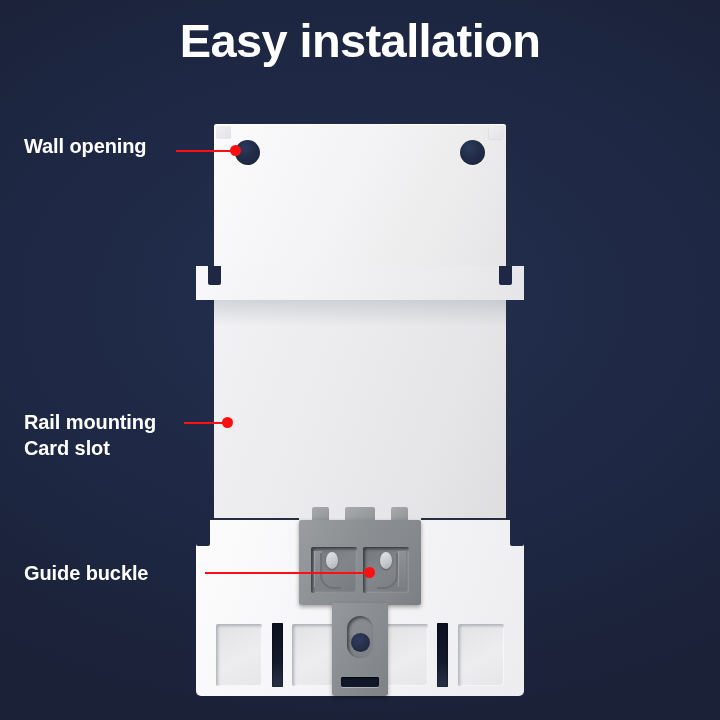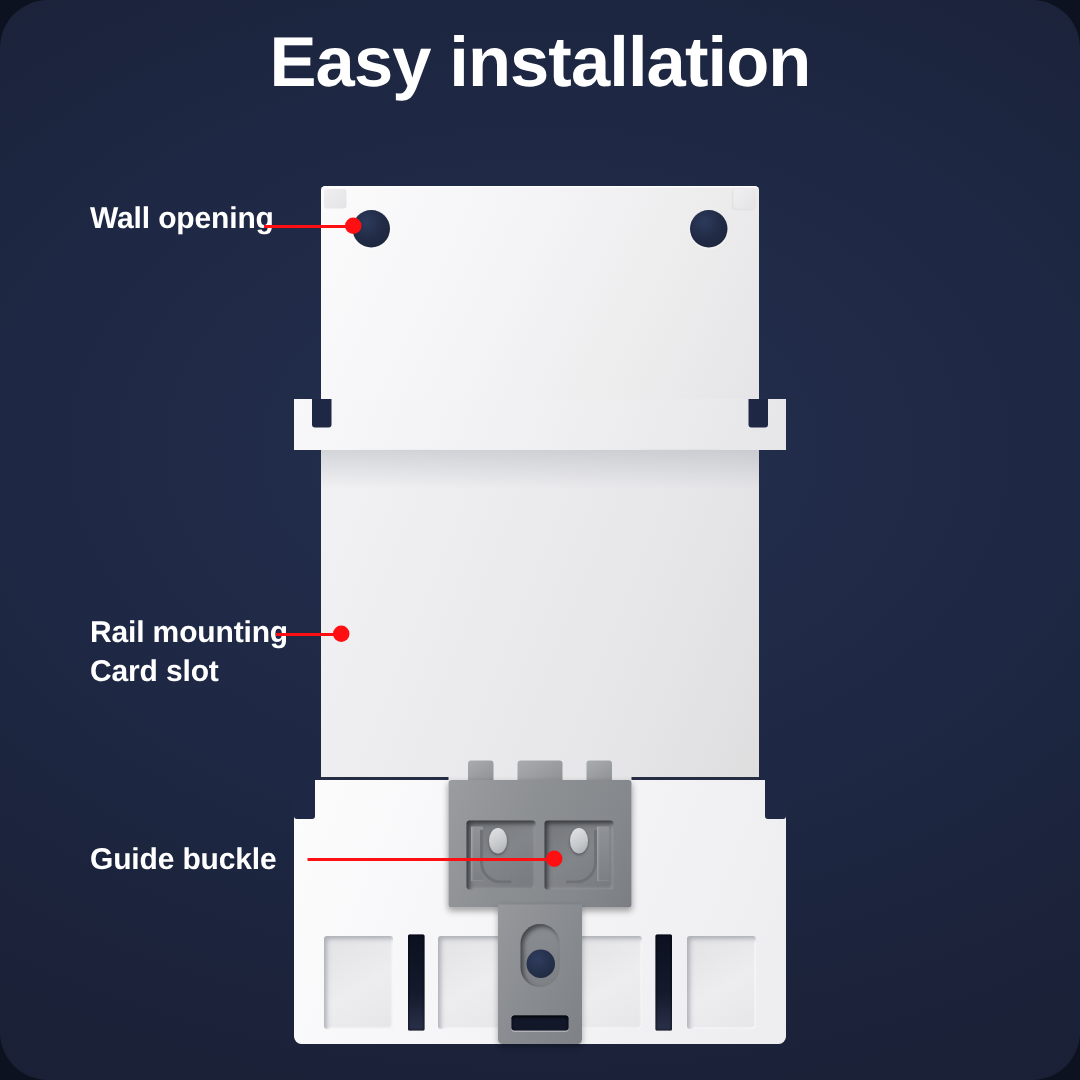--- a/index.html
+++ b/index.html
@@ -8,21 +8,20 @@
     background: #0d1220;
   }
   #stage {
     position: relative;
     width: 720px;
     height: 720px;
     overflow: hidden;
     font-family: "Liberation Sans", sans-serif;
     background:
       radial-gradient(ellipse 760px 520px at 360px 300px, #24304f 0%, #1e2844 45%, #1b2239 78%, #1a2034 100%);
-    border-radius: 32px;
   }
 
   
   #header {
     position: absolute;
     top: 0; left: 0;
     width: 720px;
     text-align: center;
   }
   #title {
@@ -45,21 +44,20 @@
 
   
   .callout {
     position: absolute;
     color: #ffffff;
     font-size: 20px;
     font-weight: 600;
     line-height: 1.28;
     white-space: pre;
     letter-spacing: -0.1px;
-    margin-left: 36px;
   }
   #callout-wall-opening { left: 24px; top: 134px; }
   #callout-rail-mounting { left: 24px; top: 410px; }
   #callout-guide-buckle { left: 24px; top: 561px; }
 
   .leader {
     position: absolute;
     height: 2px;
     background: #ff0f12;
     z-index: 40;

